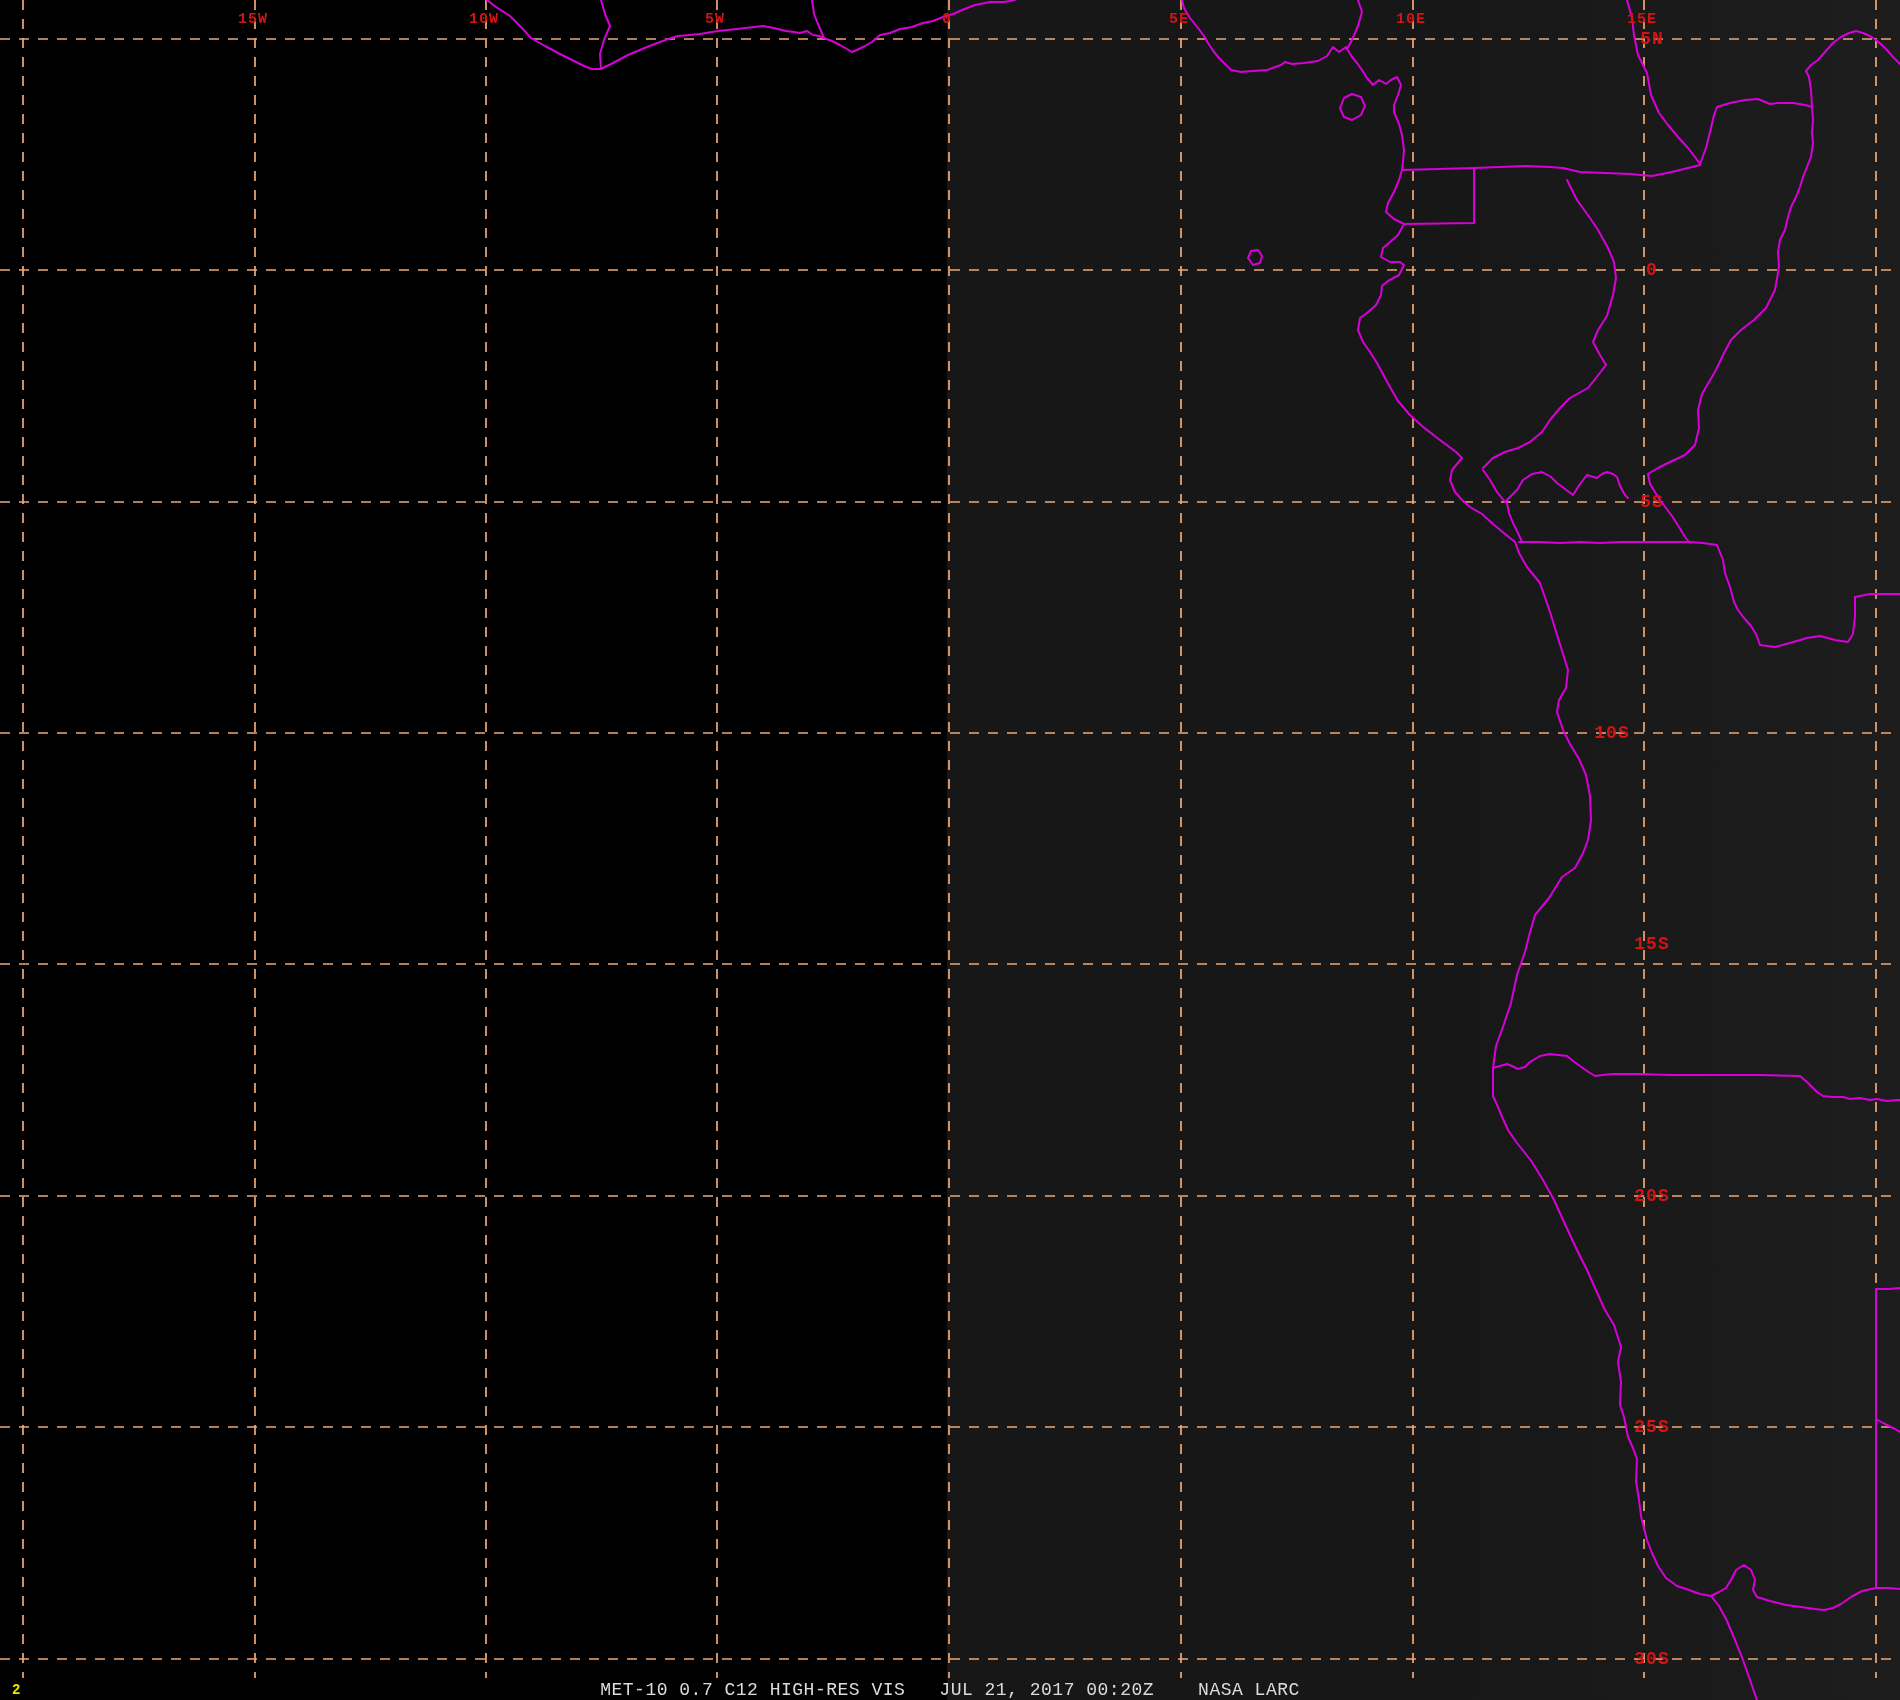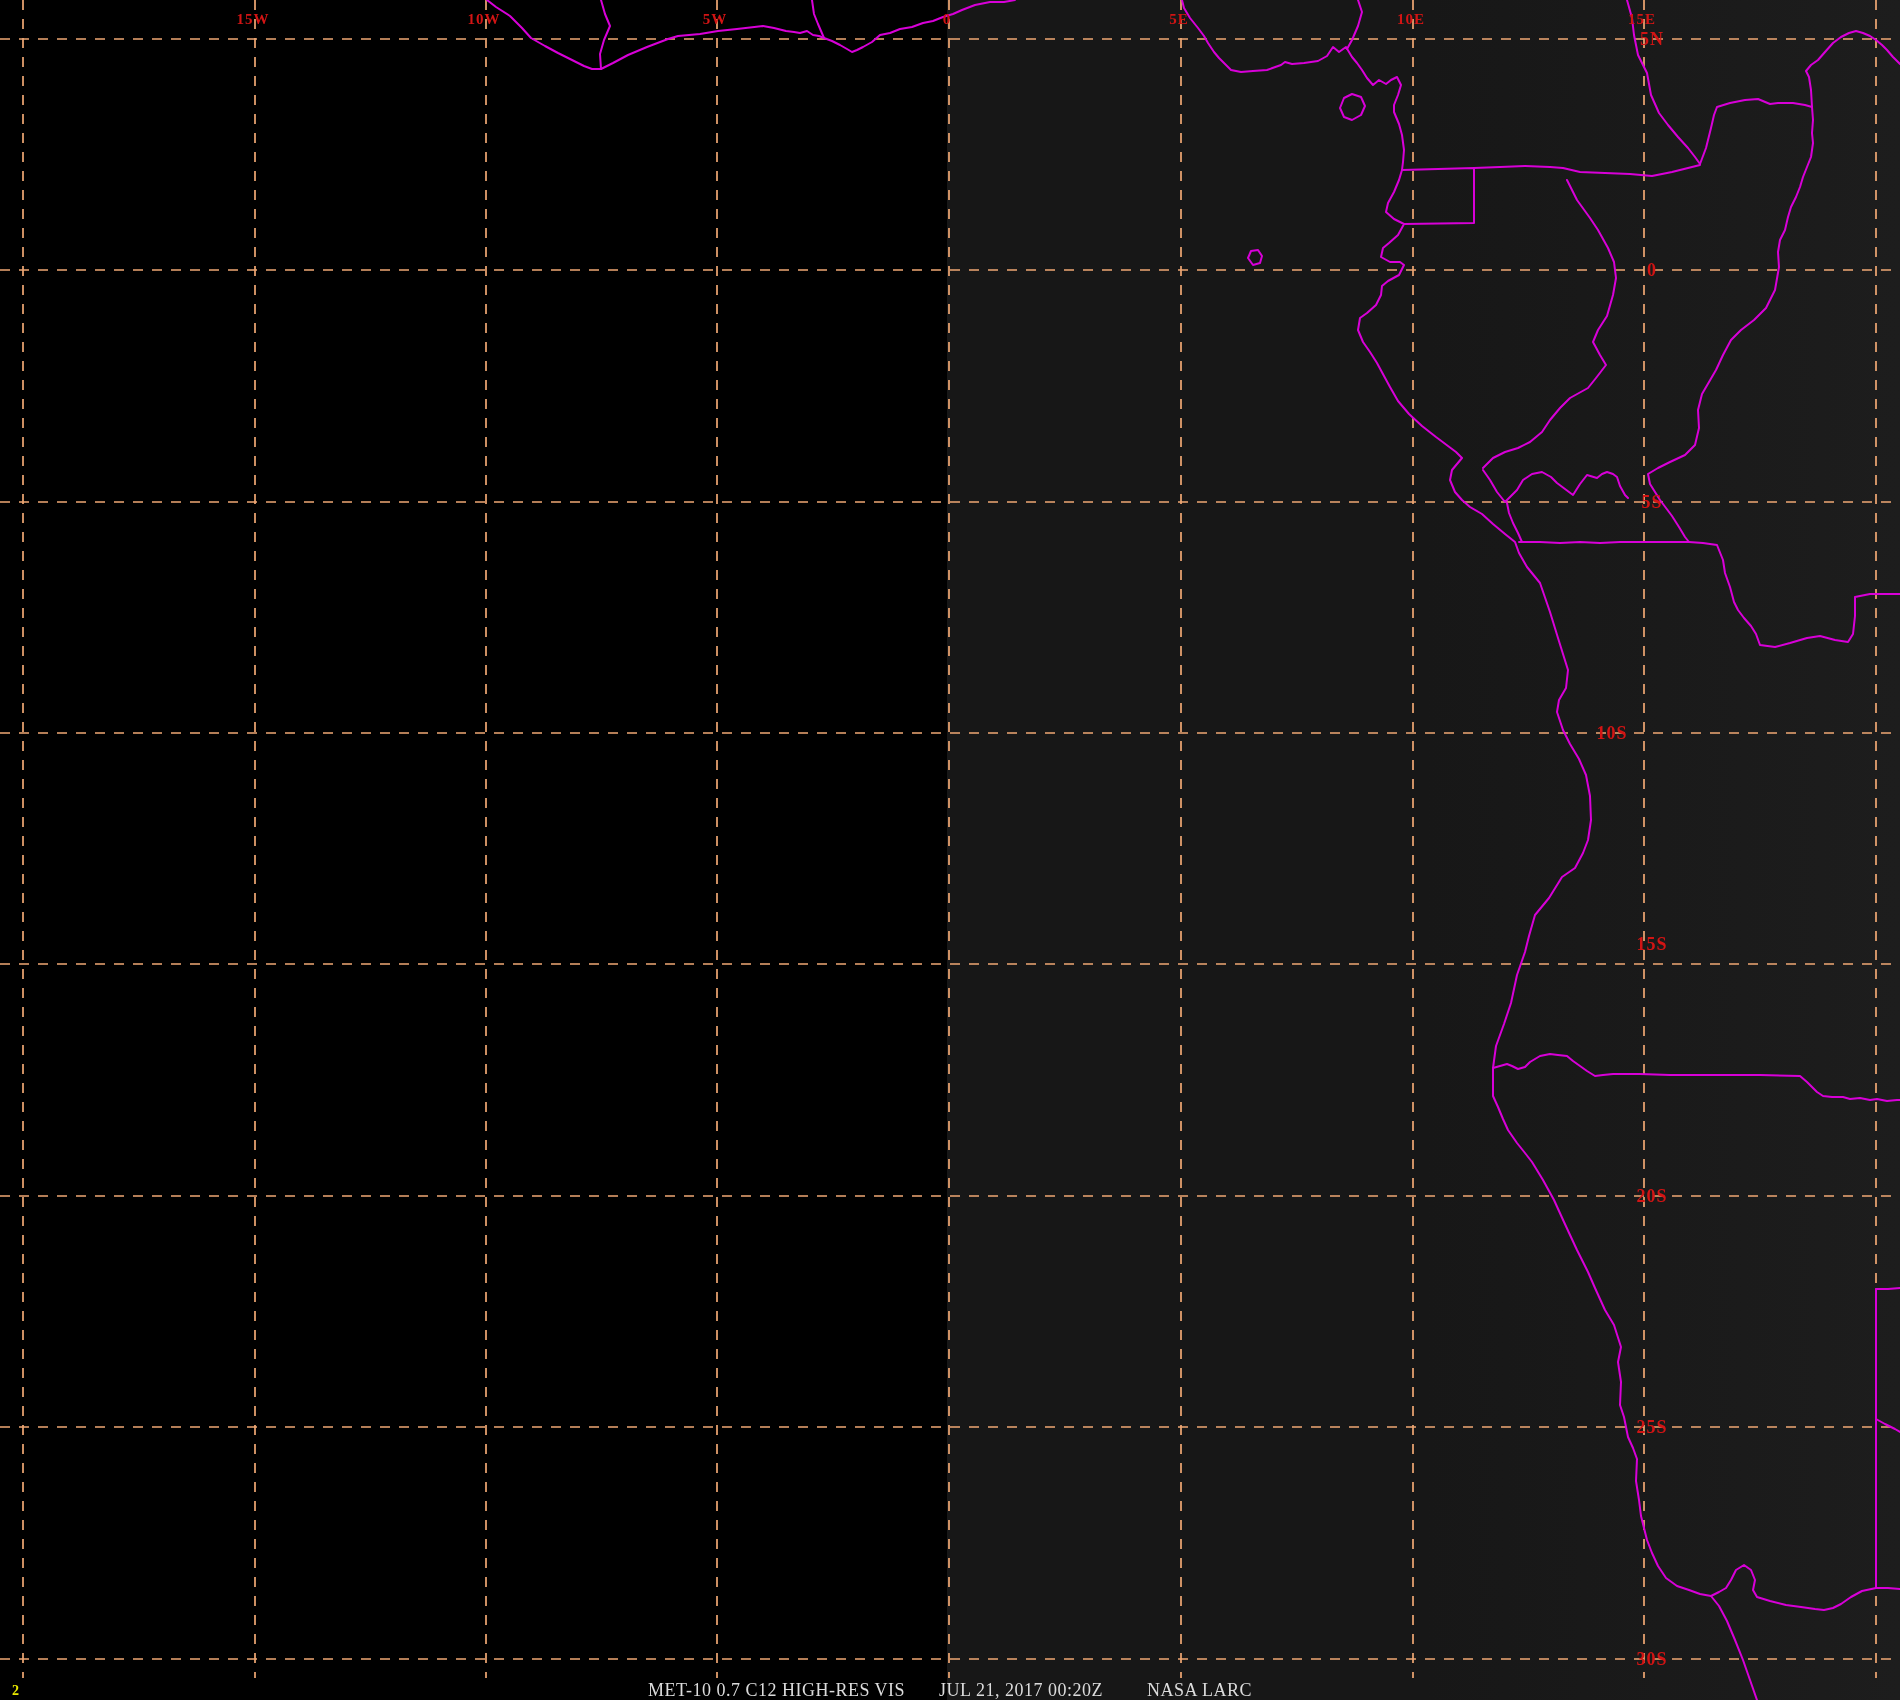--- a/index.html
+++ b/index.html
@@ -1,21 +1,21 @@
 <!DOCTYPE html>
 <html><head>
 <meta charset="utf-8">
 <style>
   html,body{margin:0;padding:0;background:#000;}
   .stage{
     position:relative;
     width:1900px;height:1700px;
     overflow:hidden;
     background:#000;
-    font-family:Liberation Serif, serif;
+    font-family:Liberation Mono, monospace;
   }
   .noise{
     position:absolute;top:0;bottom:0;
     background-image:
       repeating-linear-gradient(0deg, rgba(255,255,255,0.022) 0 1px, transparent 1px 3px),
       repeating-linear-gradient(90deg, rgba(255,255,255,0.012) 0 2px, transparent 2px 5px);
     pointer-events:none;
   }
   svg.map{position:absolute;left:0;top:0;width:1900px;height:1700px;}
   .lon-label{

